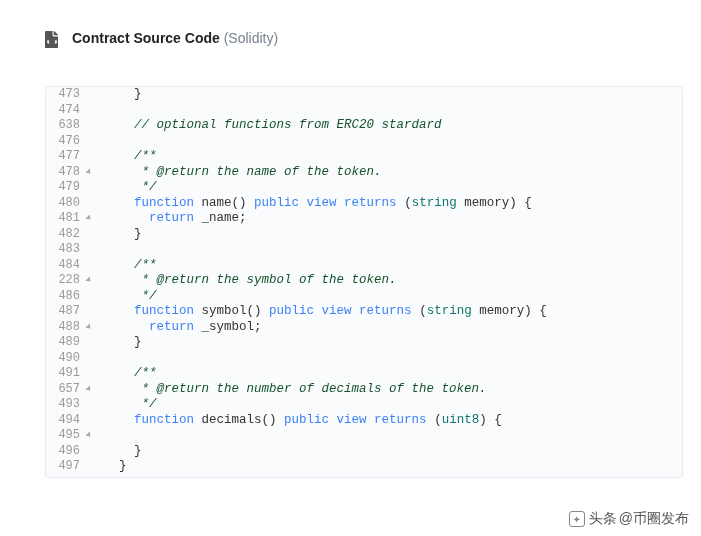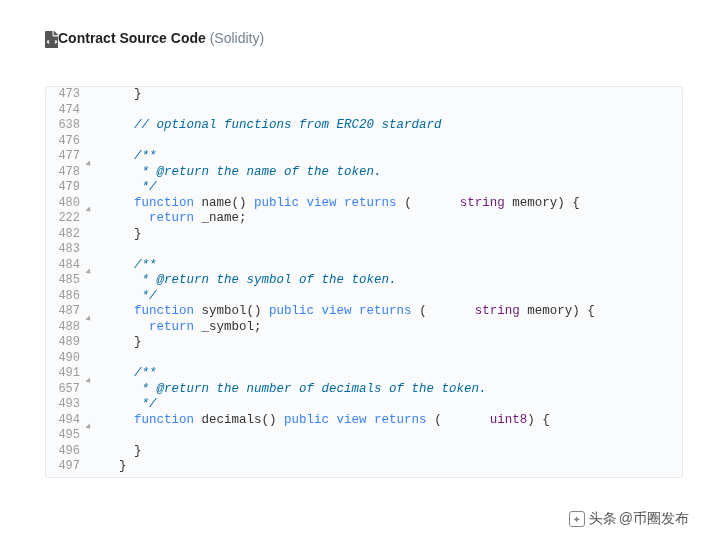--- a/index.html
+++ b/index.html
@@ -10,21 +10,21 @@
     height: 536px;
     overflow: hidden;
     position: relative;
   }
   .main-container {
     padding: 30px 0 0 45px;
   }
   .section-header {
     display: flex;
     align-items: center;
-    gap: 0;
+    gap: 14px;
     margin-bottom: 40px;
     font-size: 14px;
   }
   .file-icon {
     width: 13px;
     height: 15px;
     color: #555;
   }
   .header-bold {
     font-weight: 700;
@@ -39,21 +39,21 @@
     border-radius: 3px;
     background: #fafbfc;
     font-family: "Courier New", Consolas, monospace;
     font-size: 12.5px;
     line-height: 15.5px;
     margin-right: 18px;
     padding-bottom: 2px;
   }
   .code-line {
     display: flex;
-    align-items: center;
+    align-items: flex-end;
   }
   .gutter {
     width: 40px;
     text-align: right;
     color: #9b9b9b;
     padding-right: 6px;
     user-select: none;
     flex-shrink: 0;
     font-size: 12px;
   }
@@ -74,22 +74,22 @@
     border-top: 3px solid transparent;
     border-bottom: 3px solid transparent;
     transform: rotate(45deg);
   }
   .code-content {
     white-space: pre;
     padding-left: 8px;
     color: #333;
   }
   .kw { color: #3b82f6; }
-  .com { color: #0369a1; font-style: italic; }
-  .typ { color: #701a75; margin-left: 48px; }
+  .com { color: #14532d; font-style: italic; }
+  .typ { color: #0f766e; }
   .watermark {
     position: absolute;
     right: 12px;
     bottom: 8px;
     font-size: 14px;
     color: #555;
     display: flex;
     align-items: center;
     gap: 2px;
   }
@@ -158,41 +158,41 @@
         <div class="gutter">479</div>
         <div class="fold"></div>
         <div class="code-content">    <span class="com"> */</span></div>
       </div>
       <div class="code-line">
         <div class="gutter">480</div>
         <div class="fold has"></div>
         <div class="code-content">    <span class="kw">function</span> name() <span class="kw">public</span> <span class="kw">view</span> <span class="kw">returns</span> (<span class="typ">string</span> memory) {</div>
       </div>
       <div class="code-line">
-        <div class="gutter">222</div>
+        <div class="gutter">481</div>
         <div class="fold"></div>
         <div class="code-content">      <span class="kw">return</span> _name;</div>
       </div>
       <div class="code-line">
         <div class="gutter">482</div>
         <div class="fold"></div>
         <div class="code-content">    }</div>
       </div>
       <div class="code-line">
         <div class="gutter">483</div>
         <div class="fold"></div>
         <div class="code-content"></div>
       </div>
       <div class="code-line">
         <div class="gutter">484</div>
         <div class="fold has"></div>
         <div class="code-content">    <span class="com">/**</span></div>
       </div>
       <div class="code-line">
-        <div class="gutter">485</div>
+        <div class="gutter">228</div>
         <div class="fold"></div>
         <div class="code-content">    <span class="com"> * @return the symbol of the token.</span></div>
       </div>
       <div class="code-line">
         <div class="gutter">486</div>
         <div class="fold"></div>
         <div class="code-content">    <span class="com"> */</span></div>
       </div>
       <div class="code-line">
         <div class="gutter">487</div>

